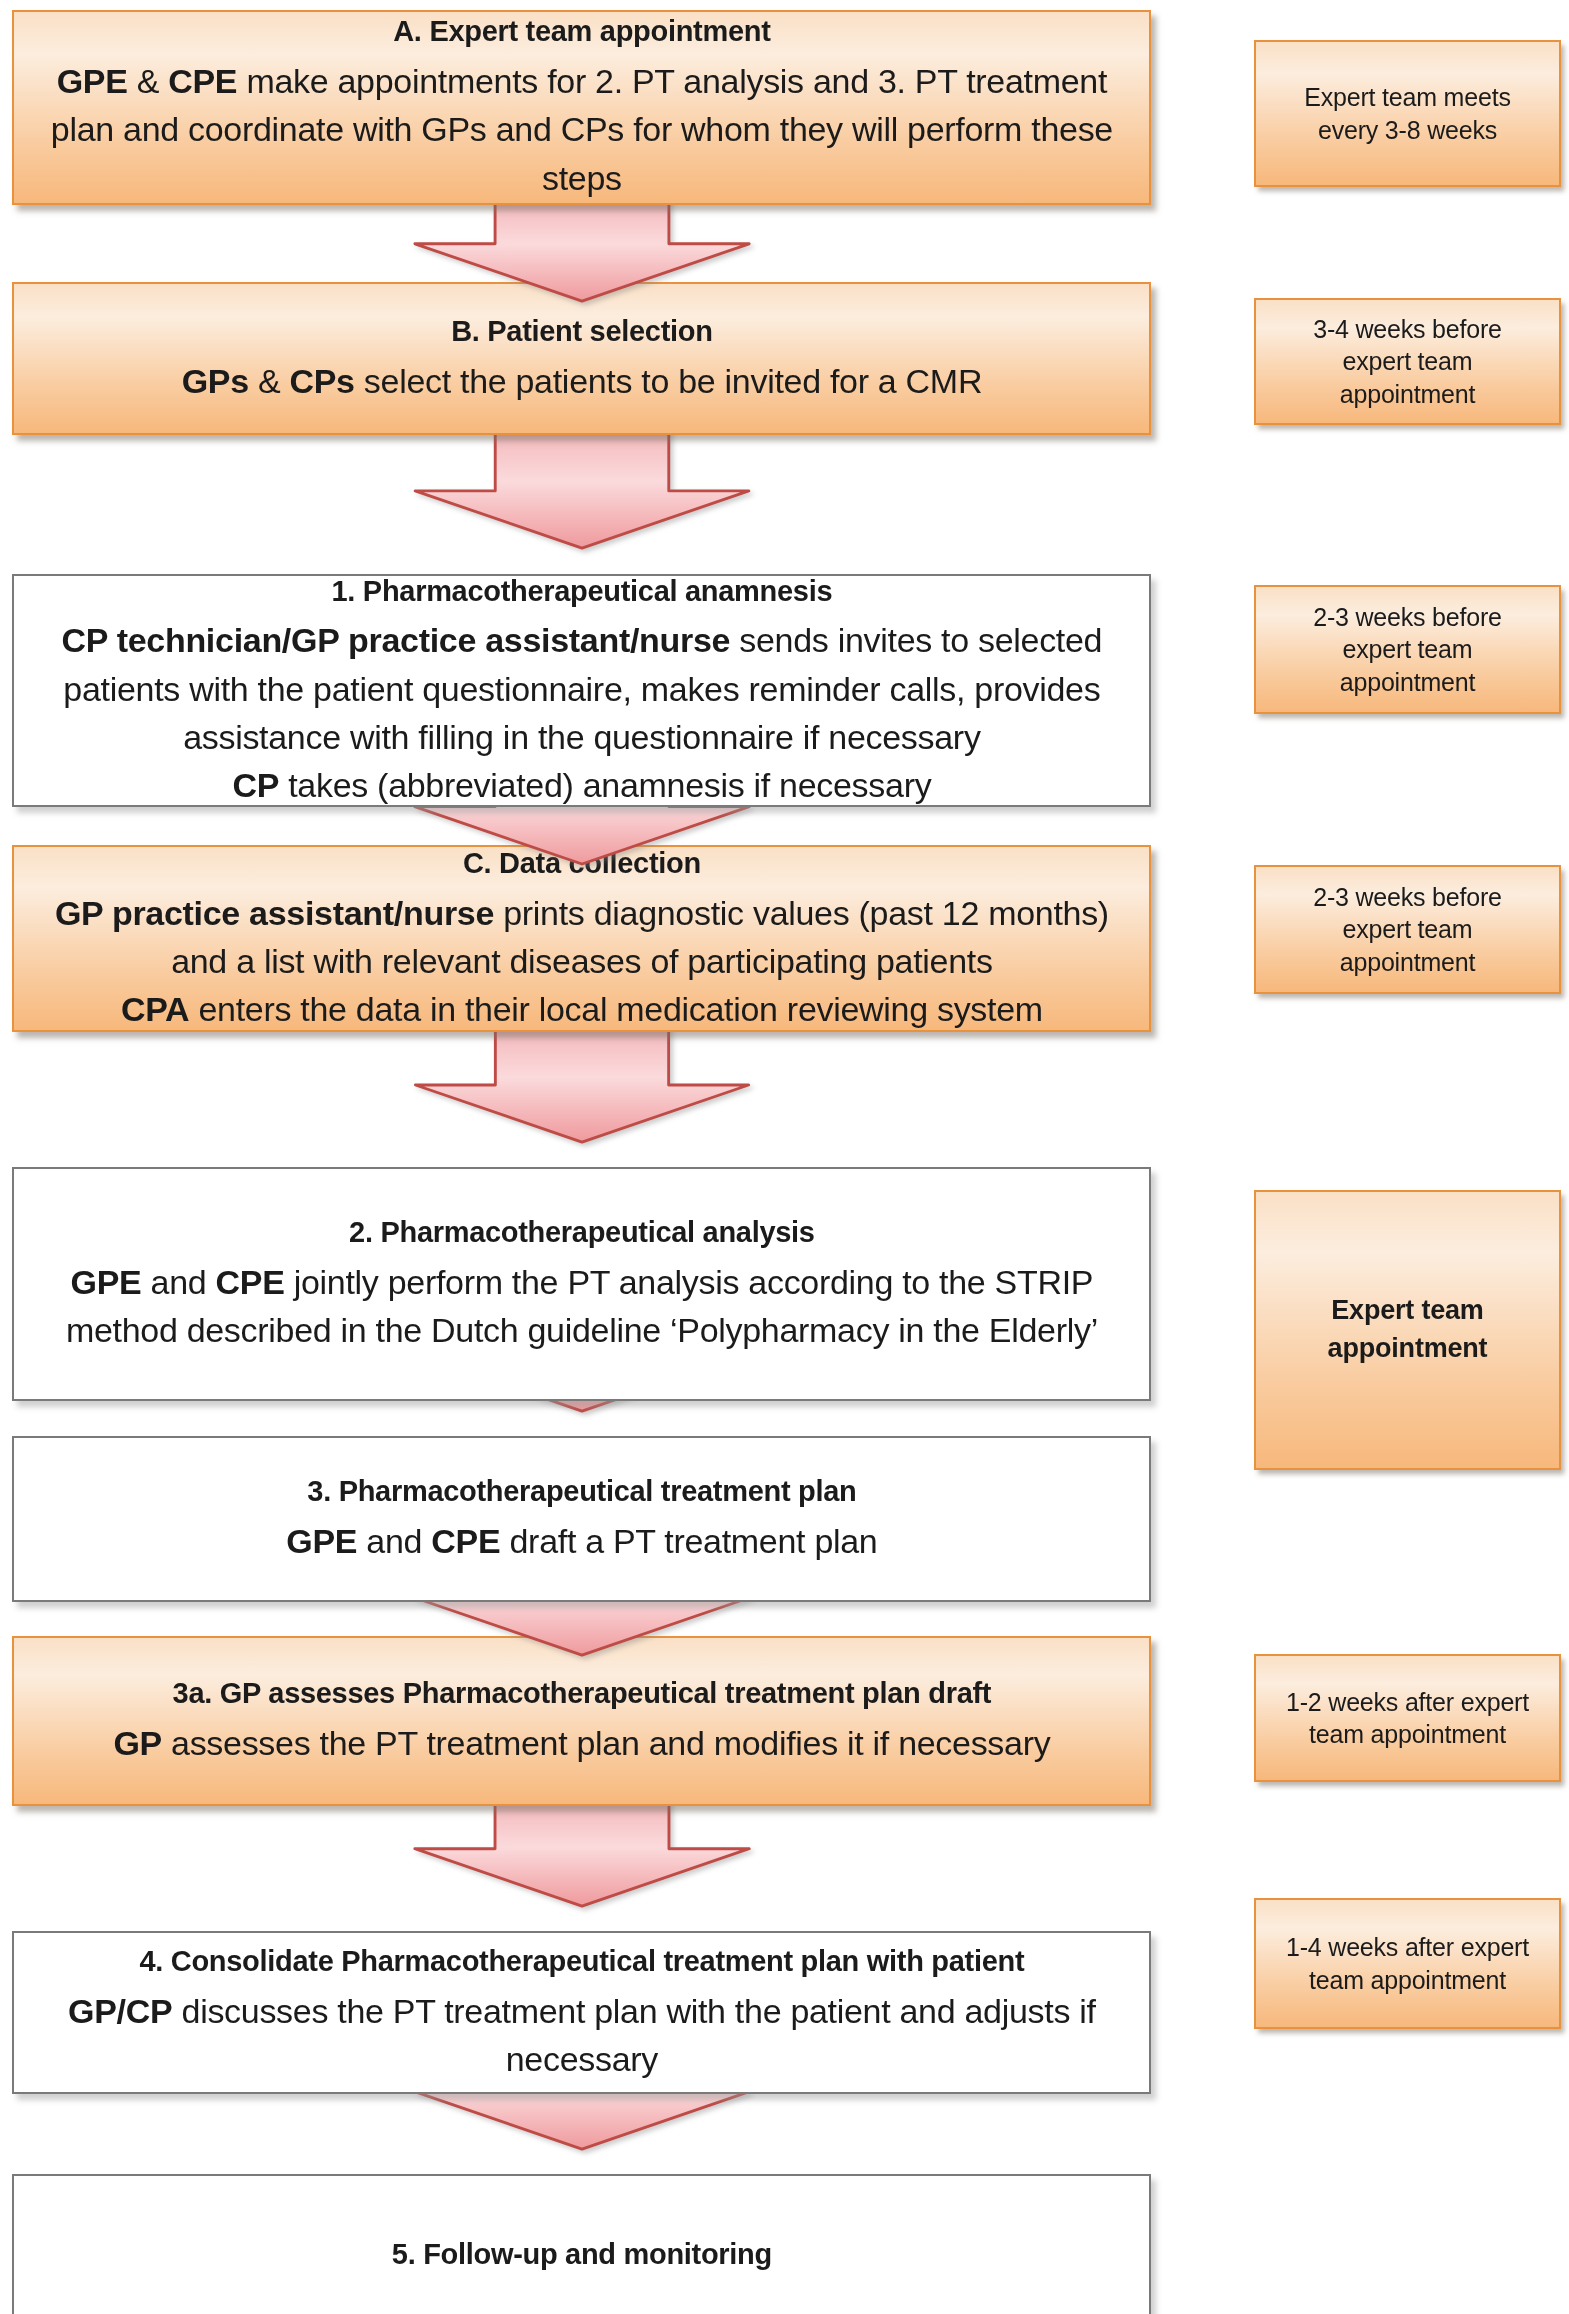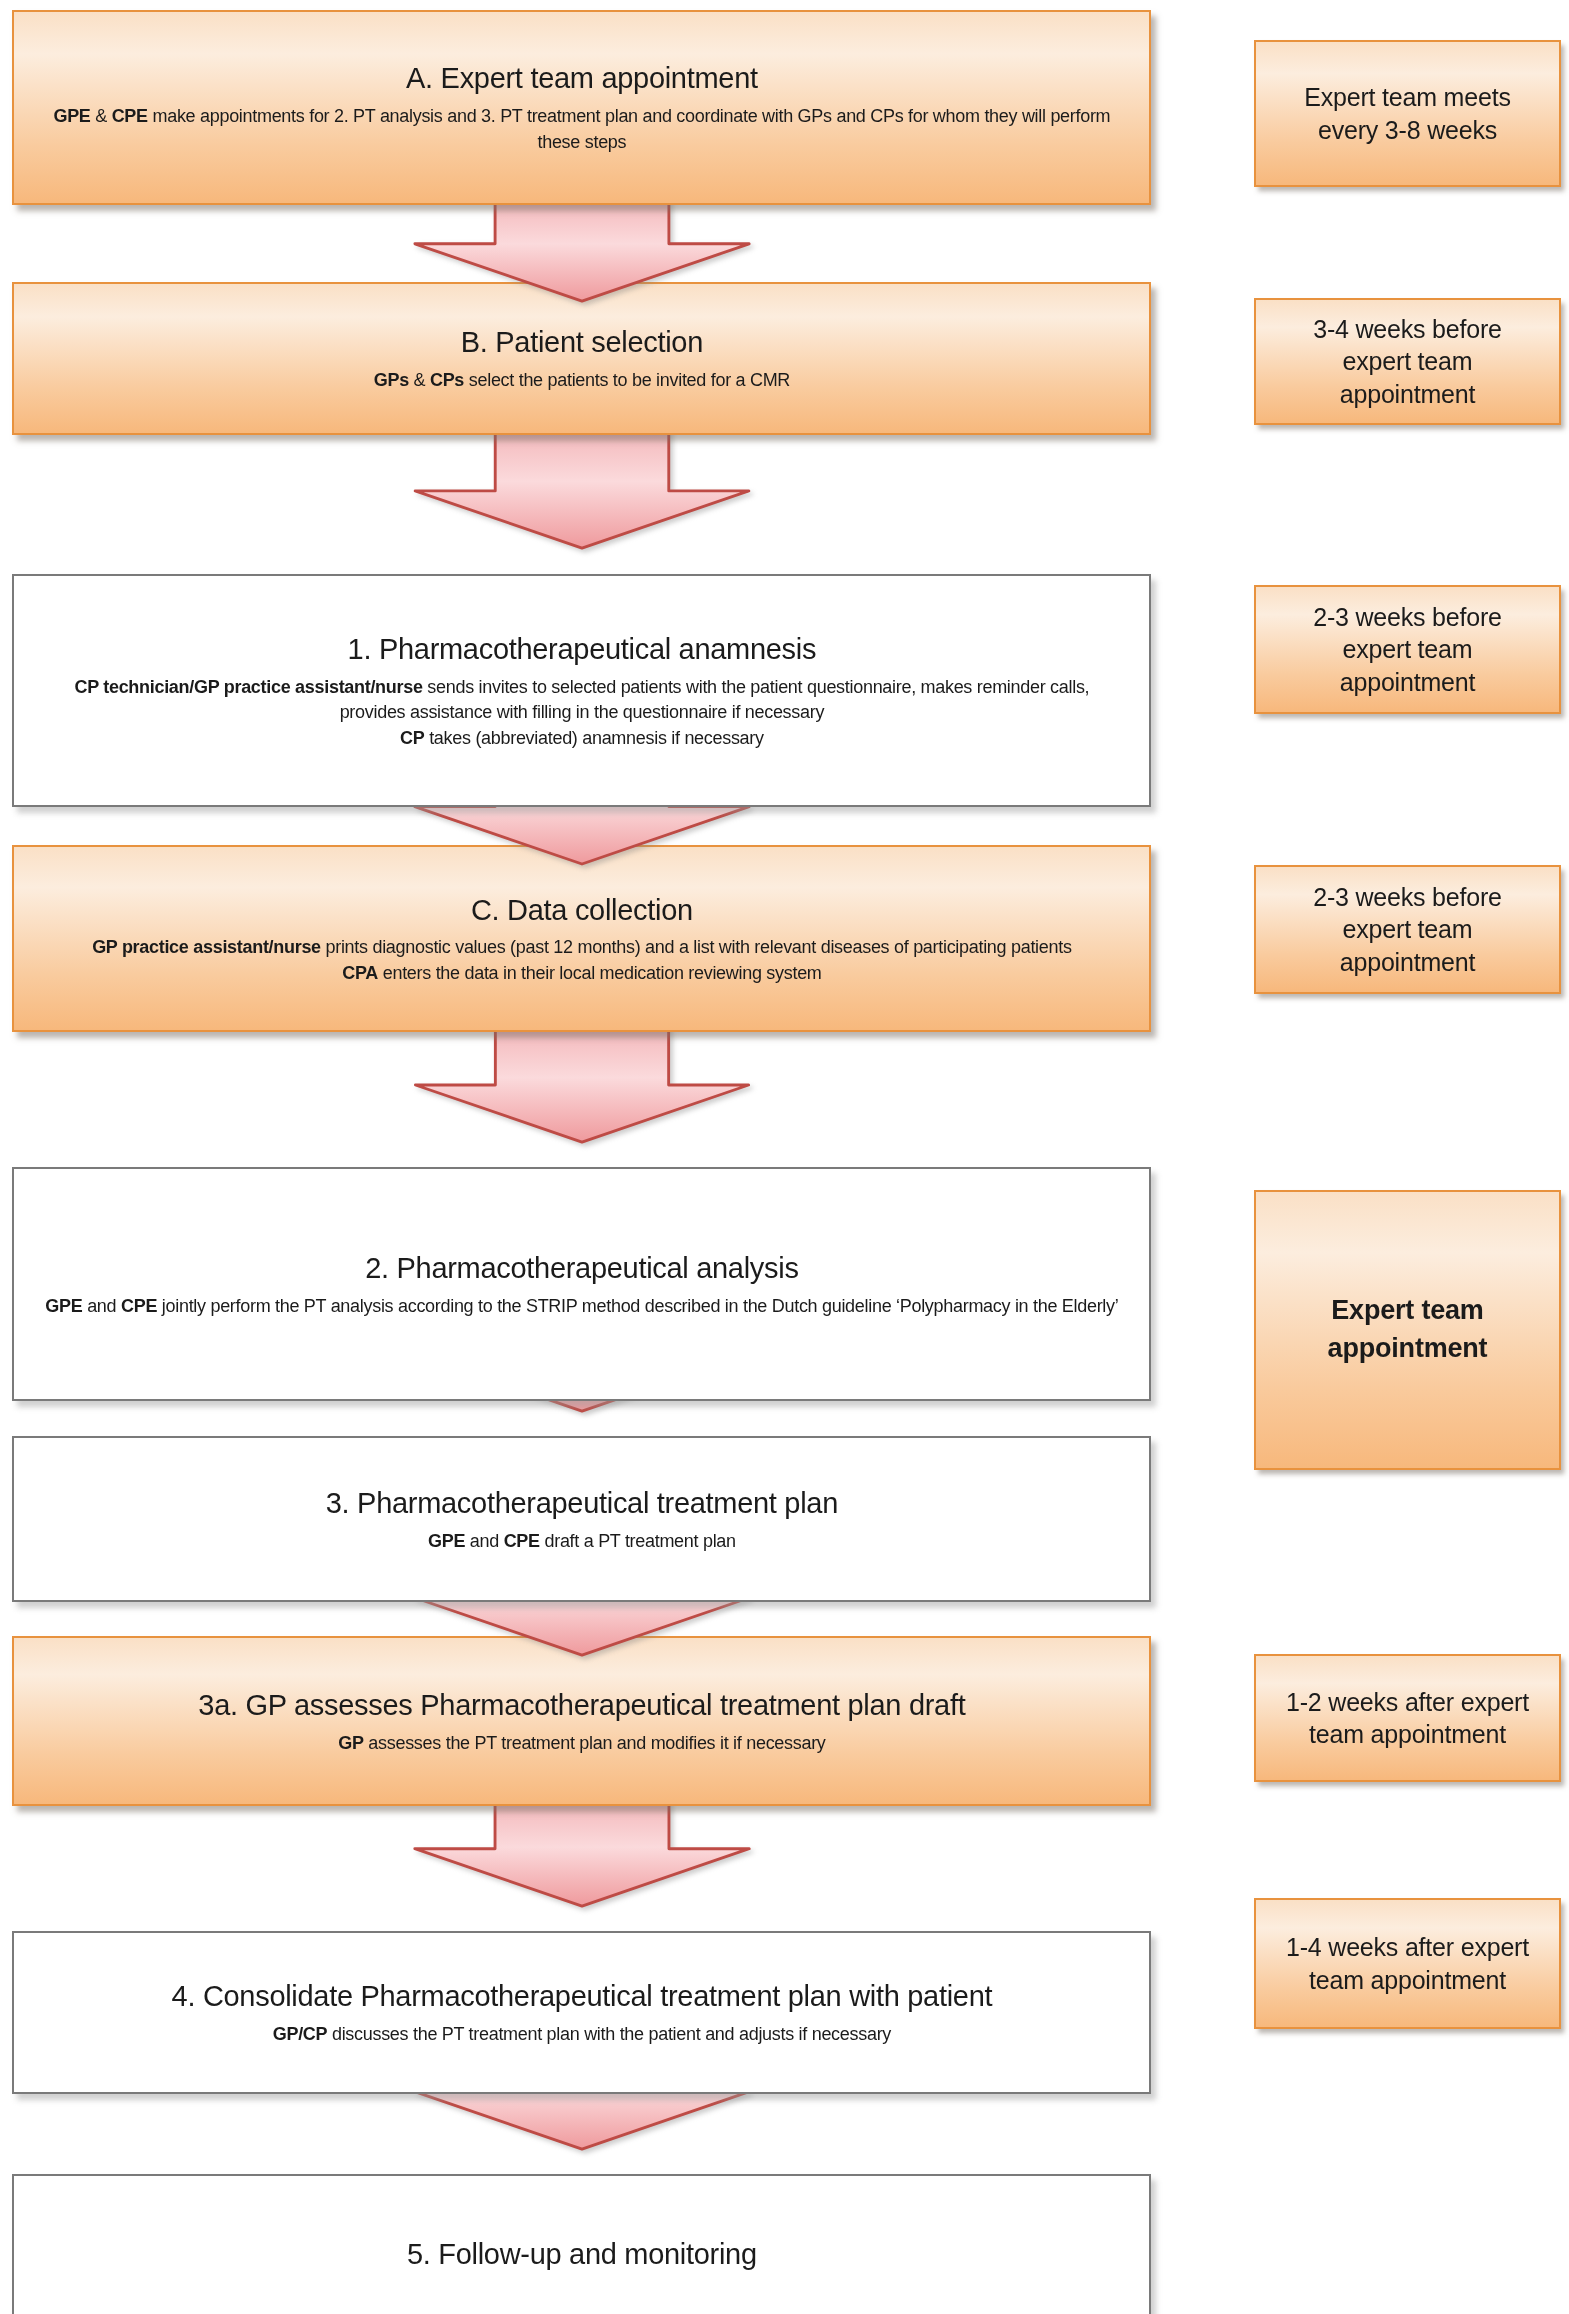--- a/index.html
+++ b/index.html
@@ -16,22 +16,22 @@
     border:2.9px solid var(--orange-border,#E8923E);
     background:linear-gradient(180deg,#FAE0C6 0%,#FCEDDE 22%,#F9CB9E 70%,#F7B87C 100%);
     box-shadow:4.8px 5.7px 5.7px rgba(120,110,100,.5);
   }
   .box.white{
     border:2.9px solid var(--white-border,#7A7A7A);
     background:#ffffff;
     box-shadow:4.8px 5.7px 5.7px rgba(150,150,150,.45);
     margin-top:44px;
   }
-  .box .title{font-size:29px;font-weight:normal;line-height:1.35;margin:0 0 5.7px;letter-spacing:-0.3px;}
-  .box .body{font-size:18px;line-height:1.42;margin:0;letter-spacing:-0.3px;}
+  .box .title{font-size:29px;font-weight:bold;line-height:1.35;margin:0 0 5.7px;letter-spacing:-0.3px;}
+  .box .body{font-size:34px;line-height:1.42;margin:0;letter-spacing:-0.3px;}
   .note{
     position:absolute;left:1254px;width:307px;box-sizing:border-box;
     display:flex;flex-direction:column;justify-content:center;align-items:center;
     text-align:center;font-size:25px;line-height:1.3;padding:5.7px 13.4px;letter-spacing:-0.2px;
     border:2.9px solid var(--orange-border,#E8923E);
     background:linear-gradient(180deg,#FAE0C6 0%,#FCEDDE 22%,#F9CB9E 70%,#F7B87C 100%);
     box-shadow:3.8px 4.8px 4.8px rgba(120,110,100,.5);
   }
   .note.bold{font-weight:bold;font-size:27px;line-height:1.4;}
   .note-line{display:block;}

